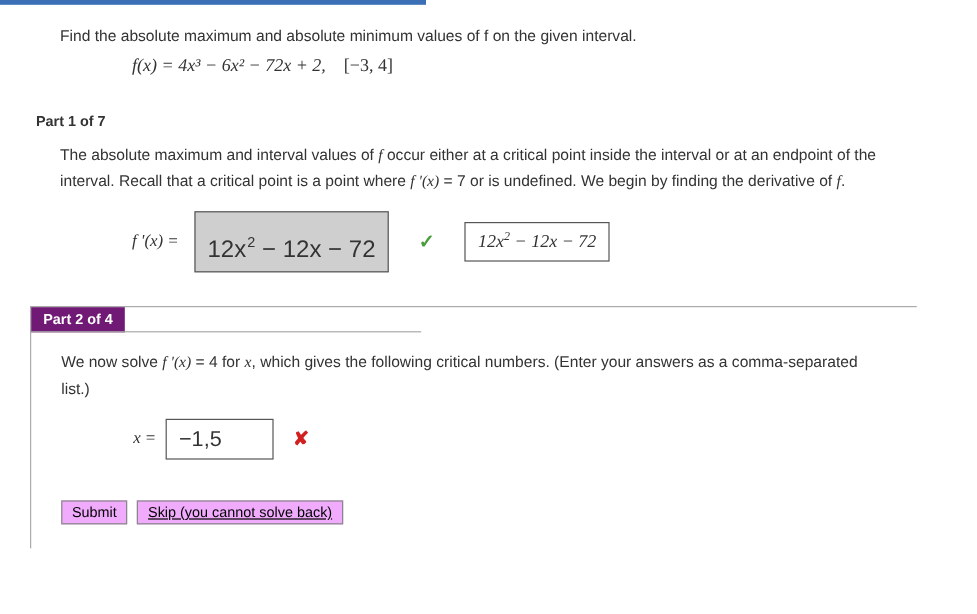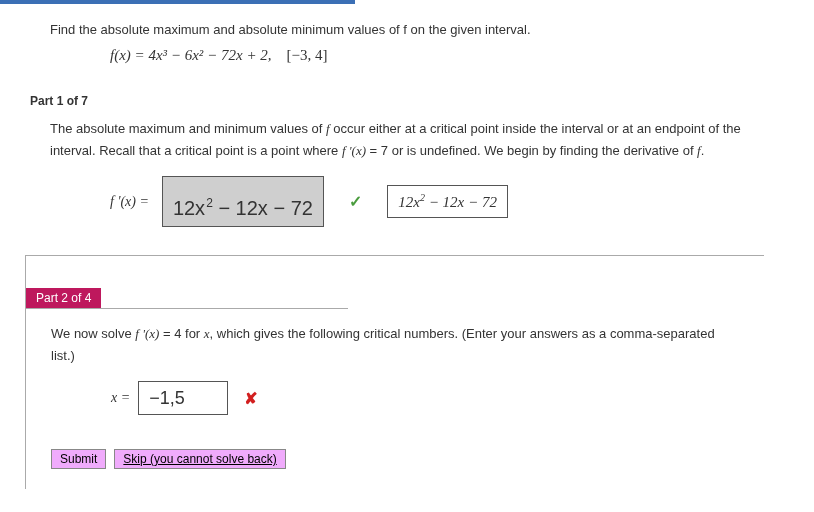--- a/index.html
+++ b/index.html
@@ -81,28 +81,27 @@
     font-size: 15px;
   }
   .part2-wrap {
     border-top: 1px solid #aaa;
     border-left: 1px solid #aaa;
     margin-top: 28px;
     margin-left: -25px;
     padding: 0 0 0 0;
   }
   .part2-tab {
-    background: #be185d;
+    background: #701a75;
     color: #fff;
-    font-weight: normal;
+    font-weight: bold;
     font-size: 12px;
     padding: 3px 10px;
     display: inline-block;
     border-bottom: 1px solid #aaa;
-    margin-top: 32px;
   }
   .part2-tab-rest {
     display: inline-block;
     border-bottom: 1px solid #aaa;
     width: 247px;
     height: 21px;
     vertical-align: bottom;
   }
   .part2-body {
     padding: 14px 25px 20px 25px;
@@ -157,21 +156,21 @@
   <div class="question-text">
     <span>Find the absolute maximum and absolute minimum values of f on the given interval.</span>
     <div class="equation-line">
       <span>f(x) = </span><span>4x³ − 6x² − 72x + 2,</span>&nbsp;&nbsp;&nbsp;&nbsp;<span style="font-style:normal;">[−3, 4]</span>
     </div>
   </div>
 
   <div class="part-label">Part 1 of 7</div>
 
   <div class="part-text">
-    <span>The absolute maximum and minimum values of </span><span class="italic-f">f</span><span> occur either at a critical point inside the interval or at an endpoint of the interval. Recall that a critical point is a point where </span><span class="italic-f">f '(x)</span><span> = 7 or is undefined. We begin by finding the derivative of </span><span class="italic-f">f</span><span>.</span>
+    <span>The absolute maximum and interval values of </span><span class="italic-f">f</span><span> occur either at a critical point inside the interval or at an endpoint of the interval. Recall that a critical point is a point where </span><span class="italic-f">f '(x)</span><span> = 7 or is undefined. We begin by finding the derivative of </span><span class="italic-f">f</span><span>.</span>
   </div>
 
   <div class="deriv-row">
     <span class="fprime">f '(x) = </span>
     <span class="graybox">
       <span>12x</span>
         <span class="sup">2</span>
         <span>&nbsp;</span>
         <span>− 12x − 72</span>
     </span>

